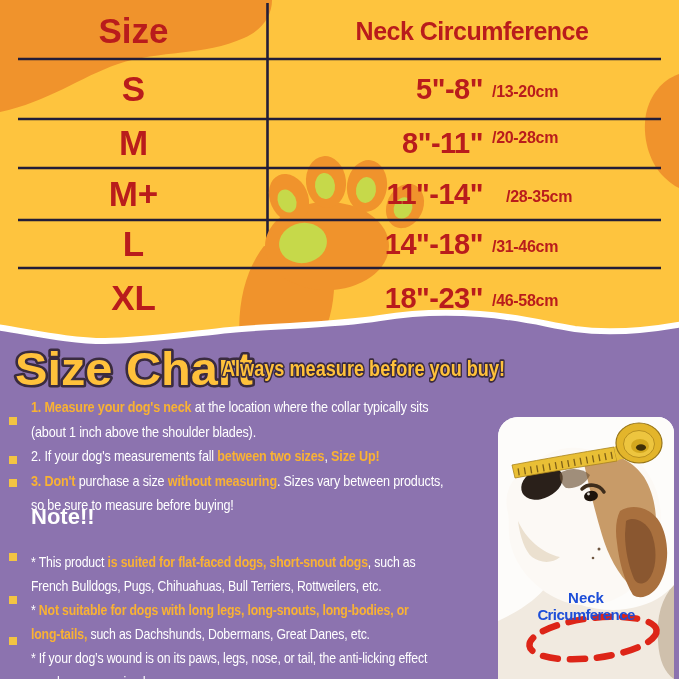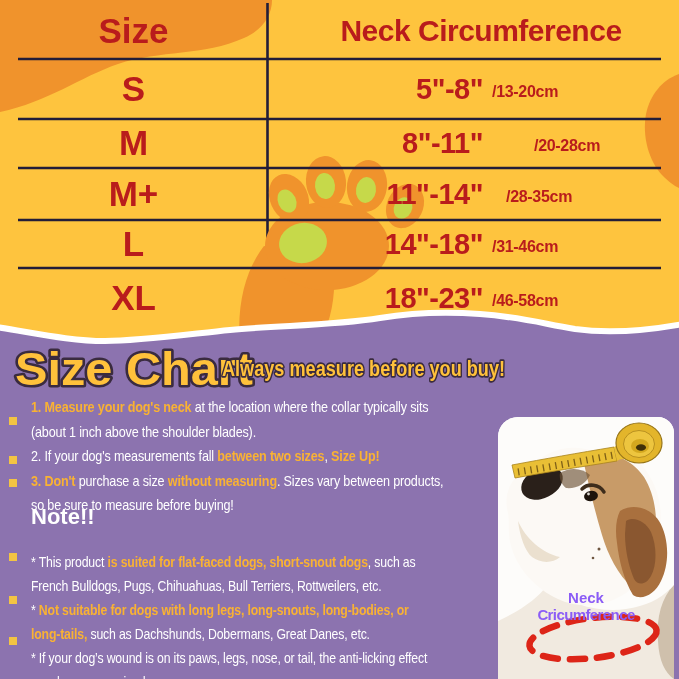--- a/index.html
+++ b/index.html
@@ -4,37 +4,37 @@
 <style>
   html,body{margin:0;padding:0;background:#555;}
   .stage{
     position:relative;width:679px;height:679px;overflow:hidden;
     font-family:"Liberation Sans",sans-serif;background:#FEC43E;
   }
   svg.bg{position:absolute;left:0;top:0;}
   
   .tbl-text{position:absolute;color:#b91c1c;font-weight:bold;}
   .hdr-size{left:0;width:267px;text-align:center;font-size:35px;transform:translateY(-50%);}
-  .hdr-neck{left:284px;width:394px;text-align:center;font-size:30px;transform:translateY(-50%);letter-spacing:-.5px;}
+  .hdr-neck{left:275px;width:394px;text-align:center;font-size:25px;transform:translateY(-50%);letter-spacing:-.5px;}
   .size-cell{left:0;width:267px;text-align:center;font-size:35px;transform:translateY(-50%);}
   .val-big{left:0;width:483px;text-align:right;font-size:29px;transform:translateY(-50%);letter-spacing:-.5px;}
   .val-small{left:492px;font-size:16px;transform:translateY(-34%);letter-spacing:-.3px;}
   
   #instructions{position:absolute;left:31px;top:395px;}
   #notes{position:absolute;left:31px;top:550px;}
   .rich-line{white-space:nowrap;color:#FFFFFF;font-size:15px;line-height:24.6px;
     letter-spacing:-.2px;transform:scaleX(.84);transform-origin:0 0;}
   #notes .rich-line{font-size:14.8px;line-height:24px;transform:scaleX(.83);}
   .rich-line .hl{color:#F9B233;font-weight:bold;}
   .note-heading{position:absolute;left:31px;top:504px;font-size:22px;font-weight:bold;color:#FFFFFF;}
   .sq{position:absolute;width:8px;height:8px;background:#F3C443;}
   
   .card{position:absolute;left:498px;top:417px;width:176px;height:262px;
     background:#FDFCFA;border-radius:20px 16px 0 0;overflow:hidden;}
-  .card-label{position:absolute;width:100%;text-align:center;font-weight:bold;color:#8b5cf6;}
+  .card-label{position:absolute;width:100%;text-align:center;font-weight:bold;color:#1d4ed8;}
   .card-label.l1{top:172px;font-size:15px;}
   .card-label.l2{top:189px;font-size:15px;letter-spacing:-.6px;}
 </style>
 </head>
 <body>
 
 <div class="stage">
 
   <svg class="bg" width="679" height="679" viewBox="0 0 679 679">
     <rect x="0" y="0" width="679" height="679" fill="#FEC43E"></rect>
@@ -74,21 +74,21 @@
 
   <div id="table-layer">
     <div class="tbl-text hdr-size" style="top:31px">Size</div>
     <div class="tbl-text hdr-neck" style="top:31px">Neck Circumference</div>
 
   <div class="tbl-text size-cell" style="top: 89px;">S</div>
       <div class="tbl-text val-big" style="top: 89px;">5"-8"</div>
       <div class="tbl-text val-small" style="top: 89px;">/13-20cm</div>
       <div class="tbl-text size-cell" style="top: 143px;">M</div>
       <div class="tbl-text val-big" style="top: 143px;">8"-11"</div>
-      <div class="tbl-text val-small" style="top: 143px; margin-left: 42px;">/20-28cm</div>
+      <div class="tbl-text val-small" style="top: 135px;">/20-28cm</div>
       <div class="tbl-text size-cell" style="top: 194px;">M+</div>
       <div class="tbl-text val-big" style="top: 194px;">11"-14"</div>
       <div class="tbl-text val-small" style="top: 194px; margin-left: 14px;">/28-35cm</div>
       <div class="tbl-text size-cell" style="top: 244px;">L</div>
       <div class="tbl-text val-big" style="top: 244px;">14"-18"</div>
       <div class="tbl-text val-small" style="top: 244px;">/31-46cm</div>
       <div class="tbl-text size-cell" style="top: 298px;">XL</div>
       <div class="tbl-text val-big" style="top: 298px;">18"-23"</div>
       <div class="tbl-text val-small" style="top: 298px;">/46-58cm</div>
     </div>

